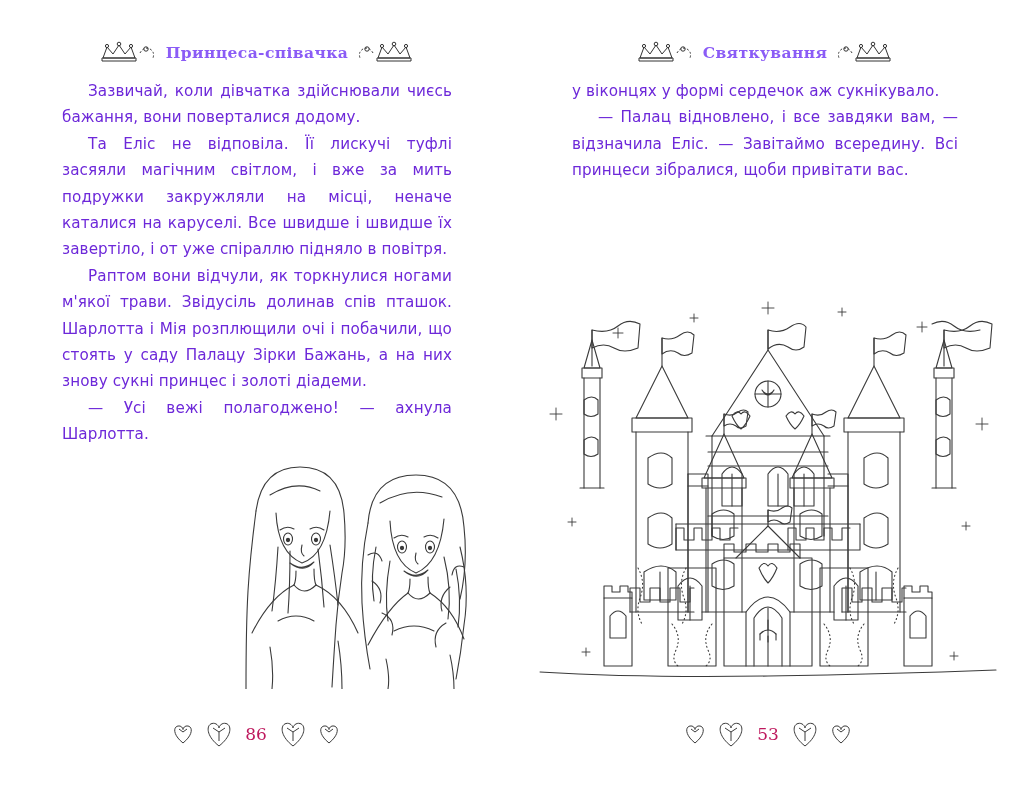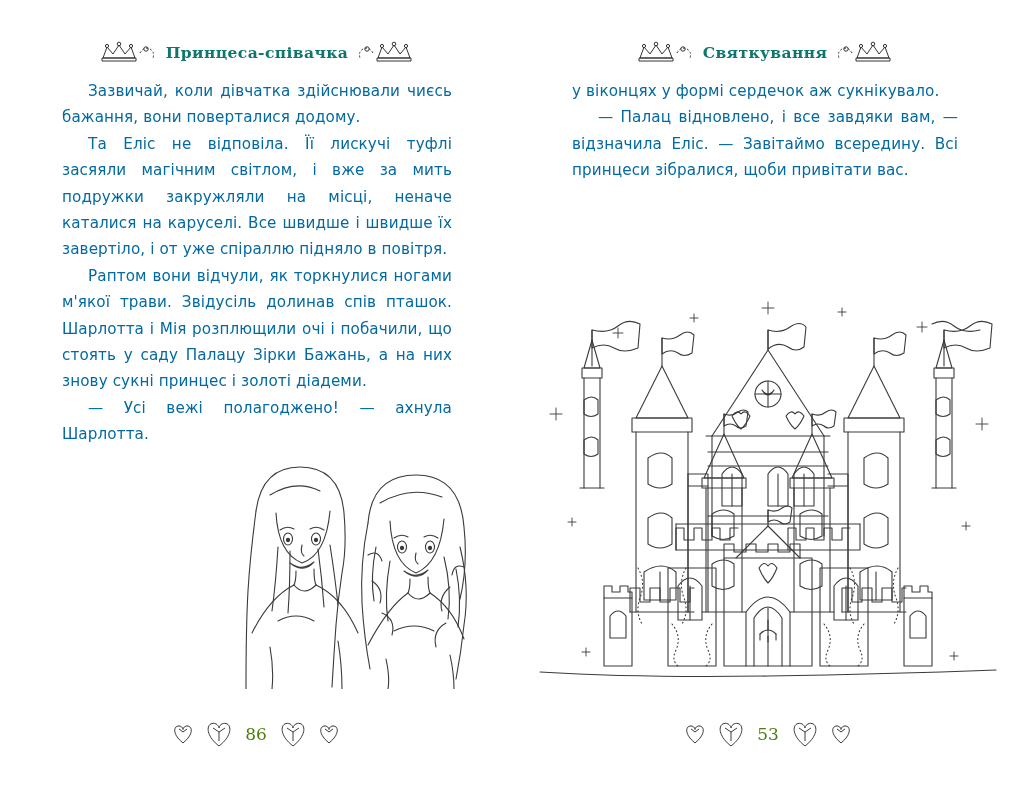--- a/index.html
+++ b/index.html
@@ -37,32 +37,32 @@
     gap: 9px;
     height: 78px;
     padding-top: 26px;
     box-sizing: border-box;
   }
   .runhead-title {
     font-family: "DejaVu Serif", serif;
     font-size: 15.5px;
     font-weight: 700;
     letter-spacing: 0.4px;
-    color: #0f766e;
+    color: #8b5cf6;
     white-space: nowrap;
   }
   .crown-icon { display: block; }
 
   
   .text-col {
     font-family: "DejaVu Sans", sans-serif;
     font-size: 15.2px;
     line-height: 26.4px;
     text-align: justify;
-    color: #0369a1;
+    color: #6d28d9;
     letter-spacing: 0.1px;
   }
   .text-col p {
     margin: 0;
     text-indent: 26px;
   }
   .text-col p.noindent { text-indent: 0; }
   .shape-block {
     float: right;
     clear: right;
@@ -95,21 +95,21 @@
     left: 0;
     width: 512px;
     display: flex;
     align-items: center;
     justify-content: center;
     gap: 6px;
   }
   .folio-num {
     font-family: "DejaVu Serif", serif;
     font-size: 17px;
-    color: #4d7c0f;
+    color: #be185d;
     padding: 0 3px;
   }
   .heart-deco { display: block; }
 </style>
 </head>
 <body>
 
 <div class="book">
 
   <div class="page page-left">

